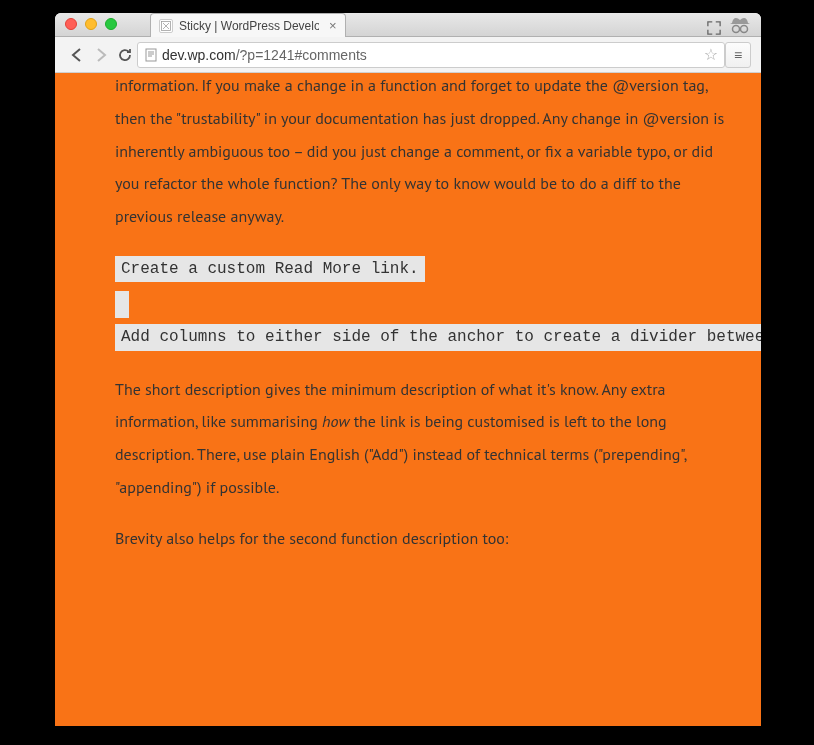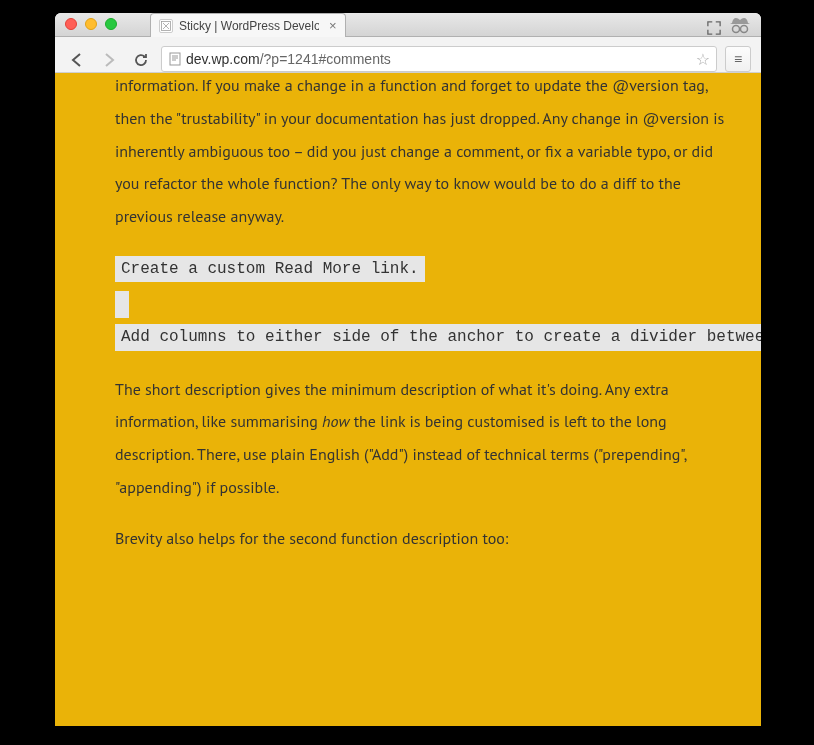--- a/index.html
+++ b/index.html
@@ -90,23 +90,23 @@
       gap: 8px;
       align-items: center;
     }
     .expand-icon { width: 14px; height: 14px; color: #555; }
     .incognito-icon { font-size: 18px; color: #888; }
     .toolbar {
       height: 36px;
       background: #f3f3f3;
       border-bottom: 1px solid #d0d0d0;
       display: flex;
-      align-items: flex-end;
+      align-items: center;
       padding: 0 10px;
-      gap: 8px;
+      gap: 0;
     }
     .nav-btn {
       width: 24px; height: 24px;
       display: flex;
       align-items: center;
       justify-content: center;
       font-size: 18px;
       color: #555;
       border-radius: 3px;
     }
@@ -134,21 +134,21 @@
       border-radius: 3px;
       background: linear-gradient(#fcfcfc, #f0f0f0);
       display: flex;
       align-items: center;
       justify-content: center;
       font-size: 14px;
       color: #666;
     }
     .content {
       flex: 1;
-      background: #eab308;
+      background: #f97316;
       overflow: hidden;
       position: relative;
     }
     .article {
       position: absolute;
       left: 60px;
       right: 0;
       top: -4px;
       padding-right: 20px;
       font-size: 16px;
@@ -245,17 +245,17 @@
   </div>
 
   <div class="content">
     <div class="article">
       <p>information. If you make a change in a function and forget to update the @version tag, then the "trustability" in your documentation has just dropped. Any change in @version is inherently ambiguous too – did you just change a comment, or fix a variable typo, or did you refactor the whole function? The only way to know would be to do a diff to the previous release anyway.</p>
       <div class="code-block">
         <span class="code-line">Create a custom Read More link.</span><br>
         <span class="code-spacer">&nbsp;</span><br>
         <span class="code-line">Add columns to either side of the anchor to create a divider between</span>
       </div>
-      <p><span>The short description gives the minimum description of what it's doing. Any extra information, like summarising </span><em>how</em><span> the link is being customised is left to the long description. There, use plain English ("Add") instead of technical terms ("prepending", "appending") if possible.</span></p>
+      <p><span>The short description gives the minimum description of what it's know. Any extra information, like summarising </span><em>how</em><span> the link is being customised is left to the long description. There, use plain English ("Add") instead of technical terms ("prepending", "appending") if possible.</span></p>
       <p>Brevity also helps for the second function description too:</p>
     </div>
   </div>
 </div>
 
 </body></html>

